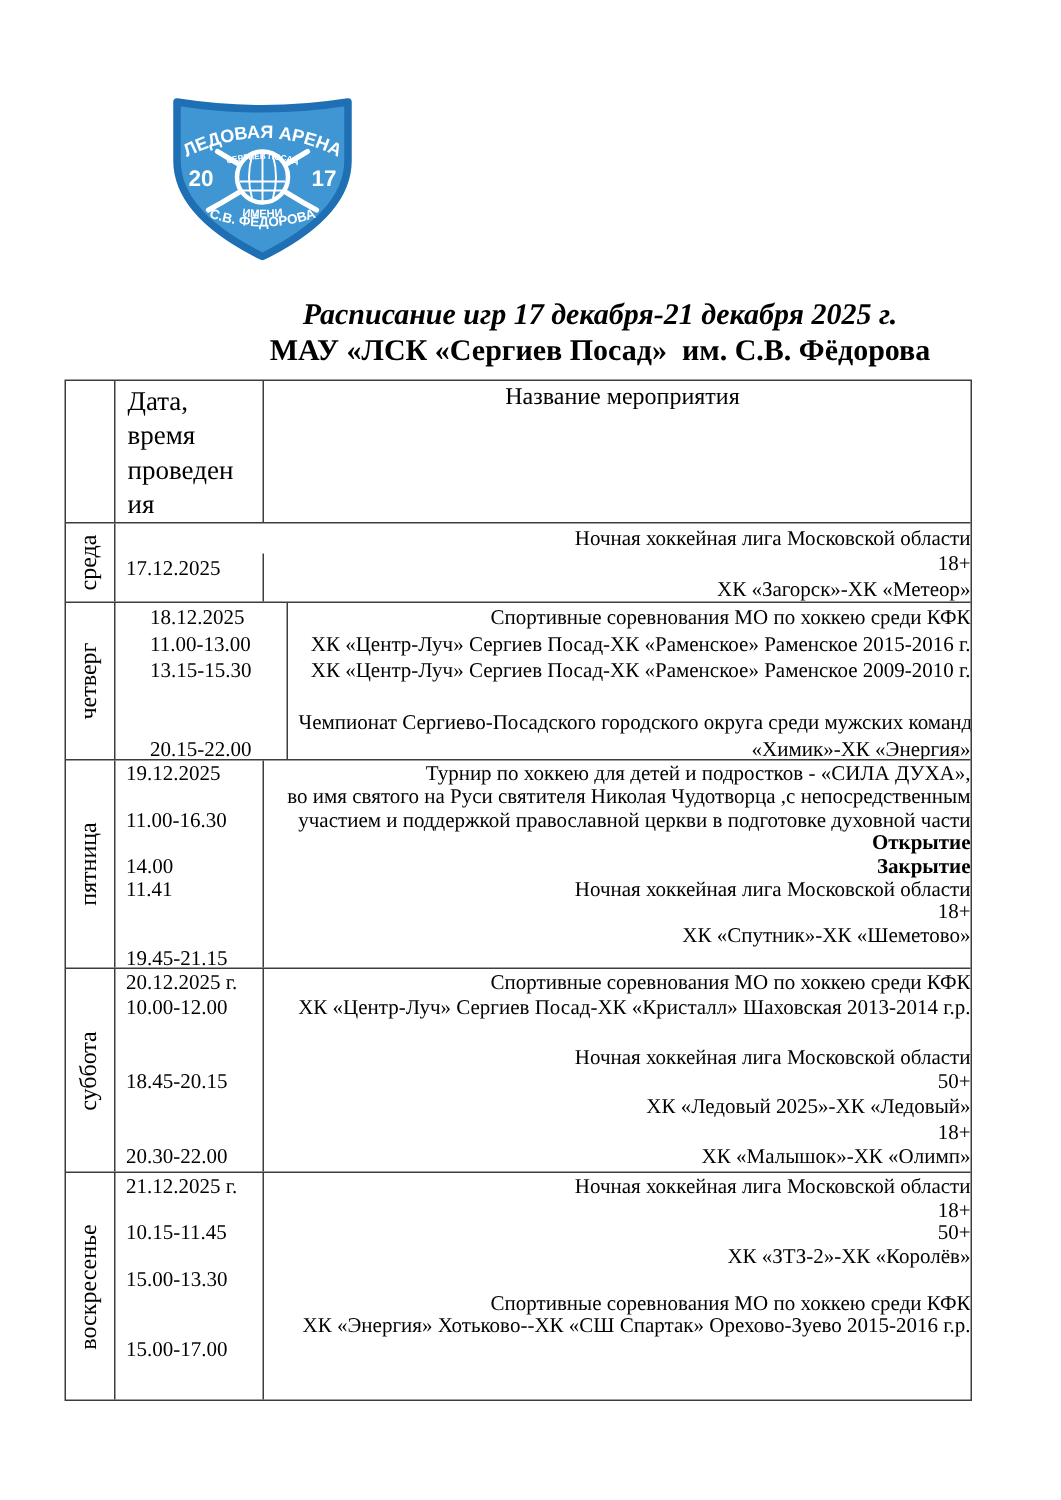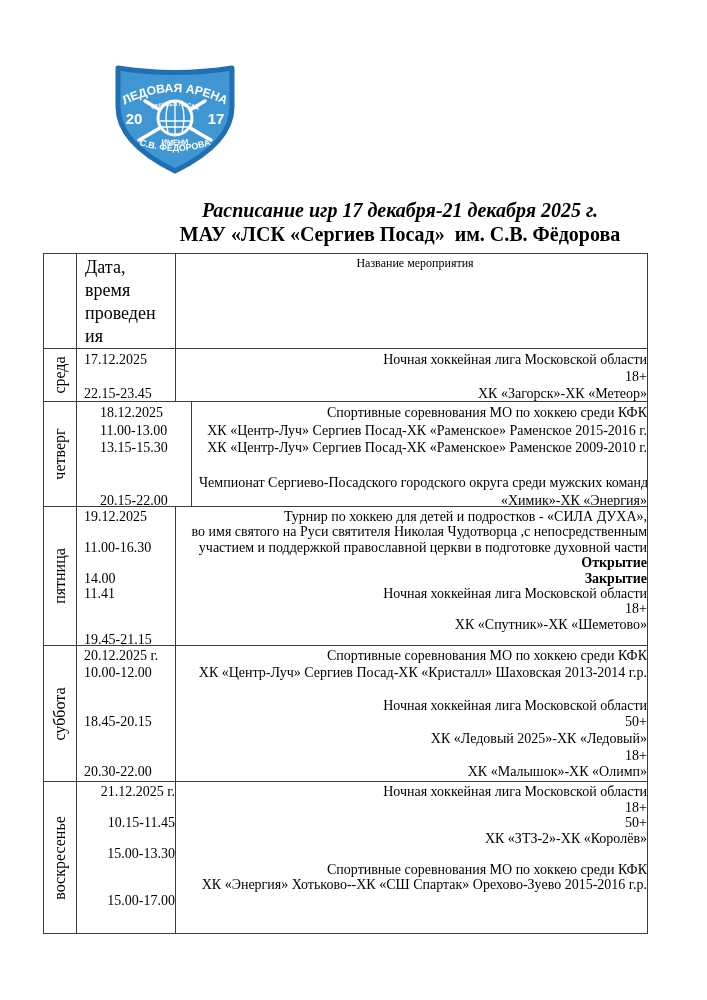--- a/index.html
+++ b/index.html
@@ -20,21 +20,21 @@
              font-size:16px;white-space:nowrap;}
   .time-col{width:99px;flex:none;border-right:1px solid #3d3d3d;box-sizing:border-box;
             padding:2px 0 0 7px;overflow:hidden;}
   .event-col{flex:1;padding:2px 0 0 7px;overflow:hidden;text-align:right;}
   .line{white-space:nowrap;font-size:14px;height:auto;}
   .line.bold{font-weight:bold;}
   
   .head-row{height:95px;}
   .head-datetime{font-size:18px;line-height:23px;white-space:normal;overflow-wrap:break-word;
                  word-break:break-word;padding:2px 12px 0 8px;}
-  .head-event{font-size:12px;text-align:center;padding-top:2px;}
+  .head-event{font-size:16px;text-align:center;padding-top:2px;}
 </style>
 </head>
 <body>
 
 <div class="page">
 
   <svg class="logo" viewBox="0 0 130 122" font-family="Liberation Sans, sans-serif">
     <defs>
       <path id="arcTop" d="M14,50 Q65,24 116,50"></path>
       <path id="arcSub" d="M30,58 Q65,44 100,58"></path>
@@ -77,21 +77,21 @@
     <div class="t-row head-row">
       <div class="day-cell"></div>
       <div class="time-col head-datetime">Дата, время проведения</div>
       <div class="event-col head-event">Название мероприятия</div>
     </div>
 
   <div class="t-row" style="height: 53px;">
         <div class="day-cell">
           <span class="day-label">среда</span>
         </div>
-        <div class="time-col" style="line-height: 17px;">
+        <div class="time-col" style="line-height: 17px; margin-top: 20px;">
           <div class="line">17.12.2025</div>
           <div class="line">&nbsp;</div>
           <div class="line">22.15-23.45</div>
         </div>
         <div class="event-col" style="line-height: 17px;">
           <div class="line">Ночная хоккейная лига Московской области</div>
           <div class="line">18+</div>
           <div class="line">ХК «Загорск»-ХК «Метеор»</div>
         </div>
       </div>
@@ -164,21 +164,21 @@
           <div class="line">50+</div>
           <div class="line">ХК «Ледовый 2025»-ХК «Ледовый»</div>
           <div class="line">18+</div>
           <div class="line">ХК «Малышок»-ХК «Олимп»</div>
         </div>
       </div>
       <div class="t-row" style="height: 151px;">
         <div class="day-cell">
           <span class="day-label">воскресенье</span>
         </div>
-        <div class="time-col" style="line-height: 15.5px; text-align: right;">
+        <div class="time-col" style="line-height: 15.5px;">
           <div class="line">21.12.2025 г.</div>
           <div class="line">&nbsp;</div>
           <div class="line">10.15-11.45</div>
           <div class="line">&nbsp;</div>
           <div class="line">15.00-13.30</div>
           <div class="line">&nbsp;</div>
           <div class="line">&nbsp;</div>
           <div class="line">15.00-17.00</div>
         </div>
         <div class="event-col" style="line-height: 15.5px;">

